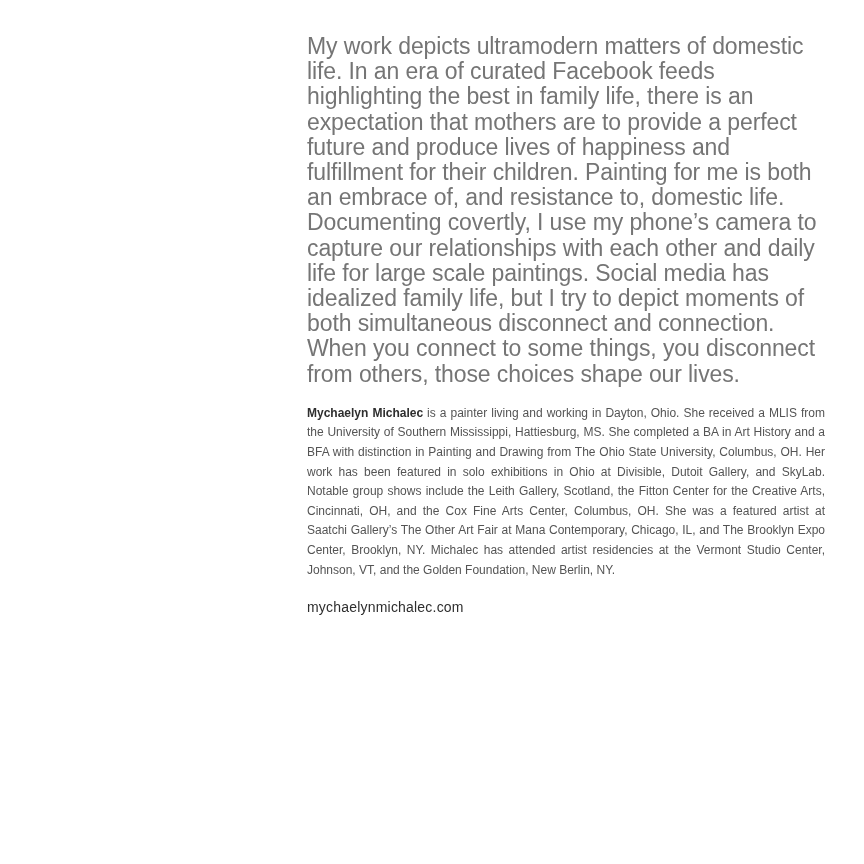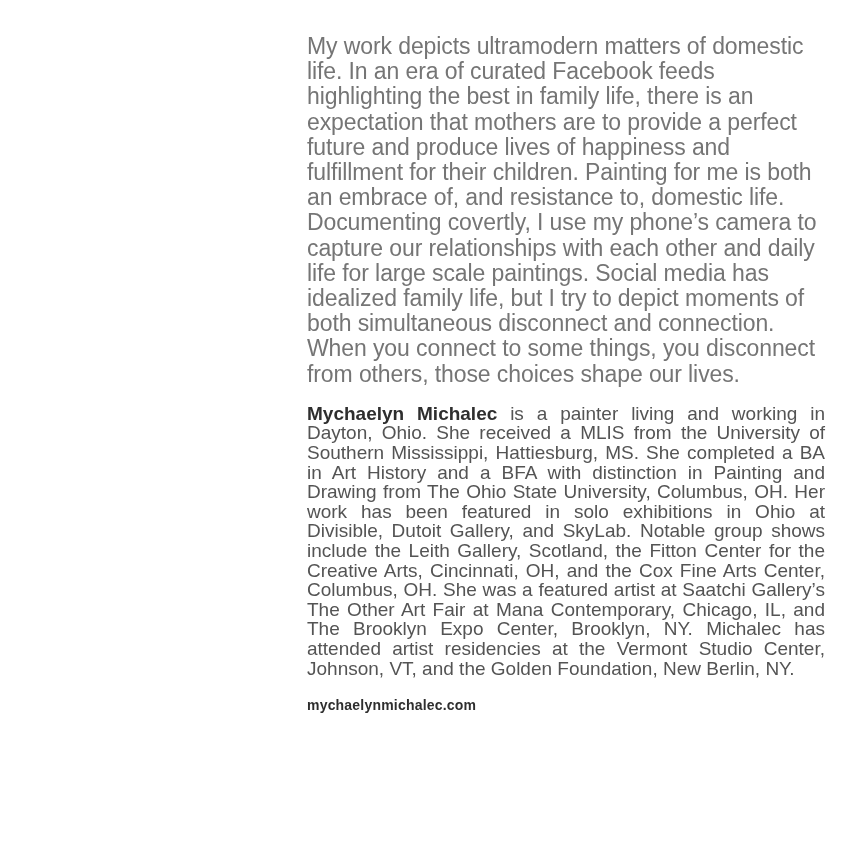--- a/index.html
+++ b/index.html
@@ -25,37 +25,37 @@
     margin: 0;
     color: var(--statement-color, #757575);
     font-size: 23px;
     line-height: 25.2px;
     letter-spacing: -0.1px;
     text-align: left;
   }
   .artist-bio {
     margin: 17px 0 12px 0;
     color: var(--bio-color, #545454);
-    font-size: 19px;
+    font-size: 12px;
     line-height: 19.6px;
     letter-spacing: 0px;
     text-align: justify;
   }
   .artist-name {
     font-weight: bold;
     color: var(--name-color, #2e2e2e);
   }
   .website-row {
     margin-top: 18px;
   }
   .website-link {
     display: inline-block;
     color: var(--website-color, #2e2e2e);
     font-size: 14px;
-    font-weight: bold;
+    font-weight: normal;
     letter-spacing: 0.2px;
     text-decoration: none;
     cursor: pointer;
   }
 </style>
 </head>
 <body style="background: rgb(255, 255, 255);">
 
 <main class="content-column">
 

